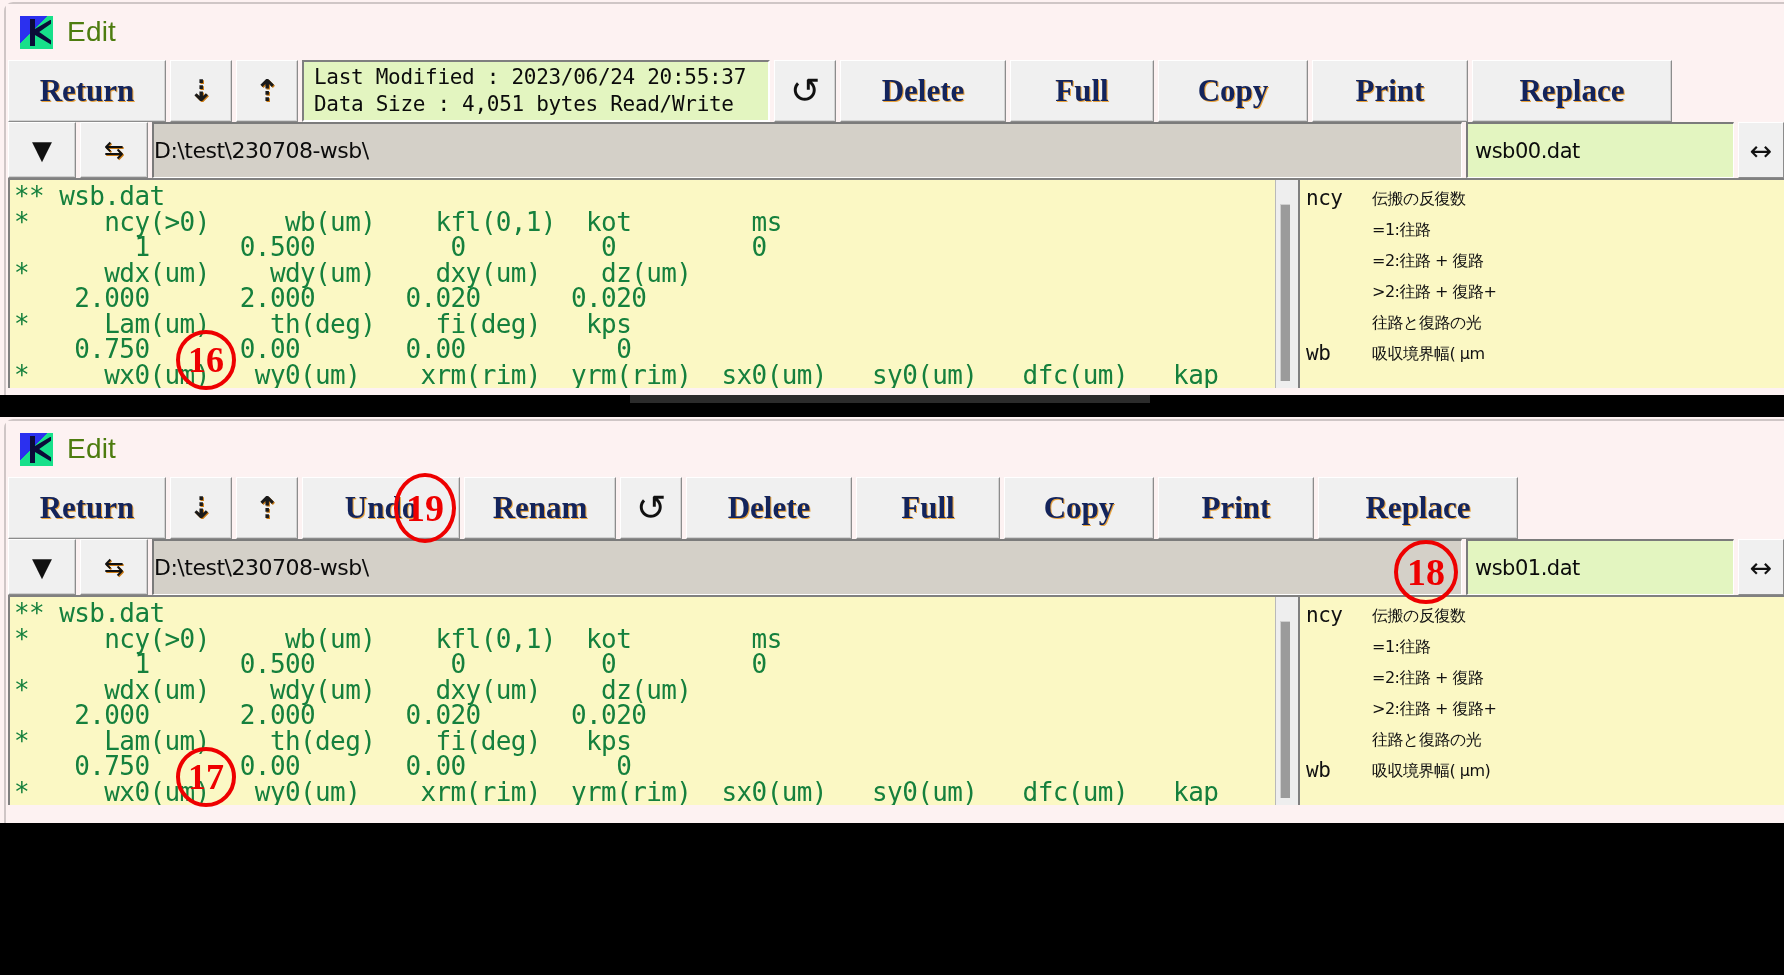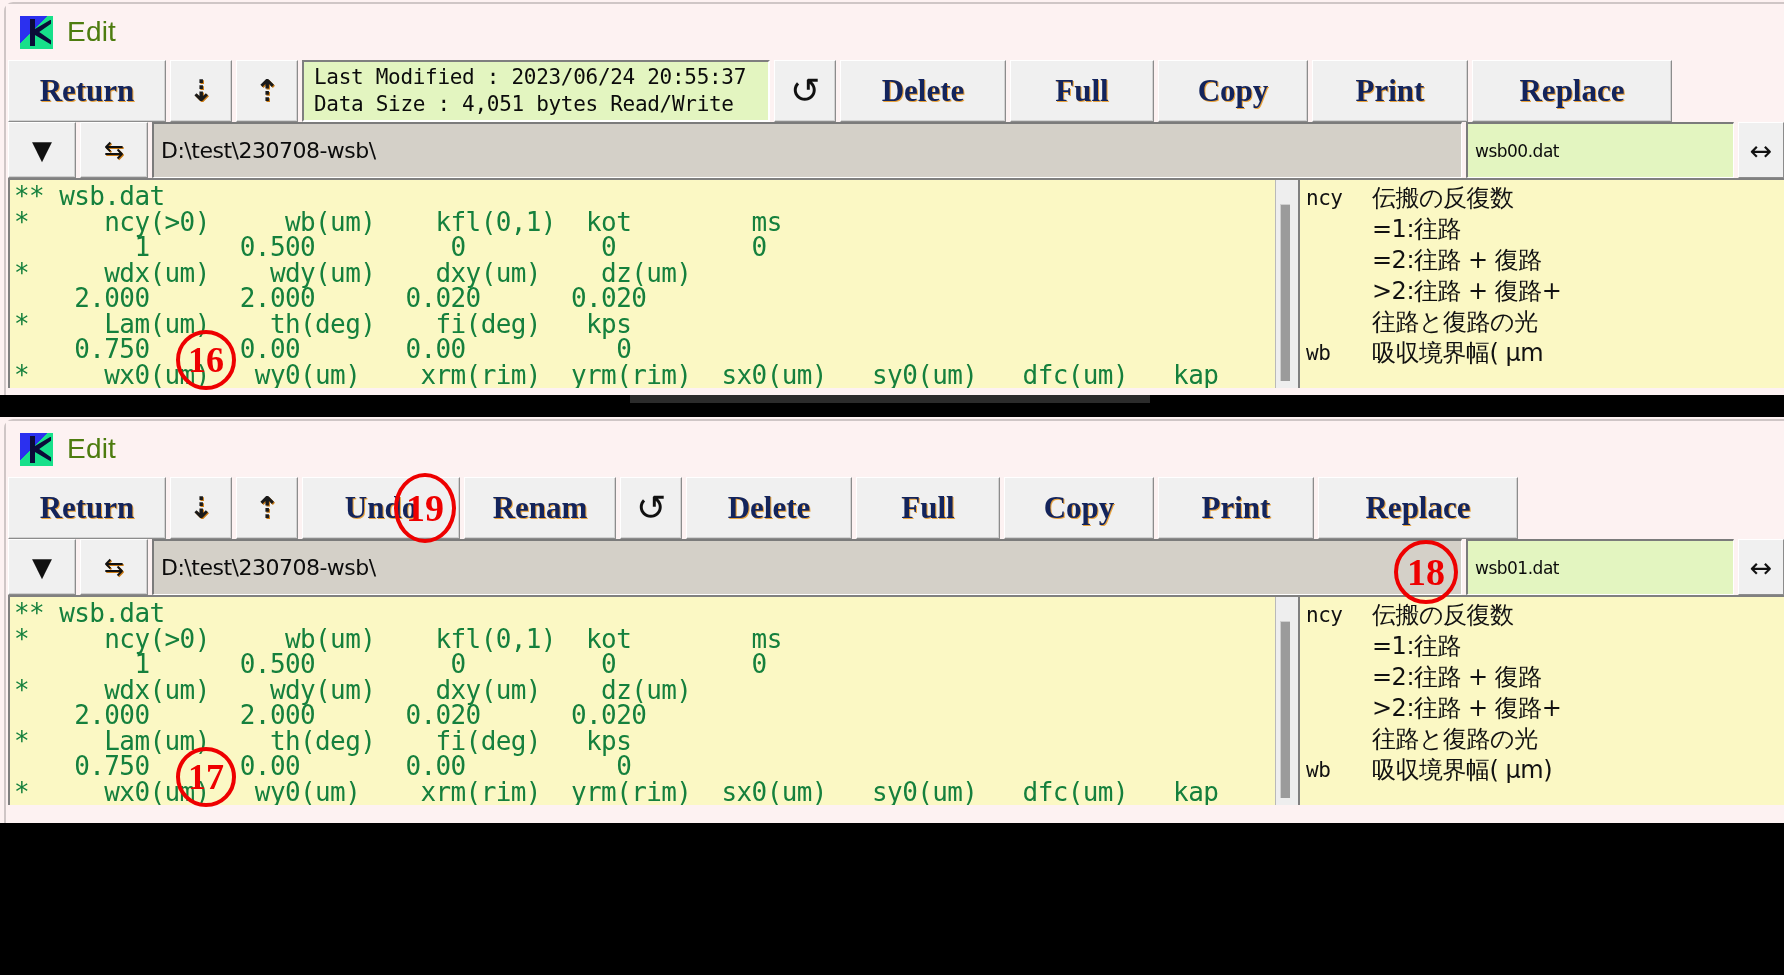--- a/index.html
+++ b/index.html
@@ -194,39 +194,38 @@
   }
   .pathfield {
     flex: 1 1 auto;
     background: #d4d0c8;
     border-top: 2px solid #7b7b7b;
     border-left: 2px solid #7b7b7b;
     border-right: 1px solid #ffffff;
     border-bottom: 1px solid #ffffff;
     display: flex;
     align-items: center;
-    padding-left: 7px;
     font-family: "DejaVu Sans", sans-serif;
     font-size: 22px;
     color: #0b0b0b;
     box-sizing: border-box;
     letter-spacing: -0.5px;
   }
   .filefield {
     width: 268px;
     background: #e3f5c0;
     border-top: 2px solid #7b7b7b;
     border-left: 2px solid #7b7b7b;
     border-right: 1px solid #ffffff;
     border-bottom: 1px solid #ffffff;
     display: flex;
     align-items: center;
     padding-left: 7px;
     font-family: "DejaVu Sans", sans-serif;
-    font-size: 17px;
+    font-size: 21px;
     color: #0b0b0b;
     box-sizing: border-box;
     position: relative;
     letter-spacing: -0.5px;
   }
   .resize-btn {
     width: 46px;
     background: #f0f0f0;
     border: 1px solid #ffffff;
     border-right-color: #8c8c8c;
@@ -306,21 +305,21 @@
   .help-key {
     width: 66px;
     flex: 0 0 auto;
     font-family: "DejaVu Sans Mono", monospace;
     font-size: 21px;
     color: #111;
     letter-spacing: -0.5px;
   }
   .help-val {
     font-family: "DejaVu Sans", sans-serif;
-    font-size: 24px;
+    font-size: 16px;
     color: #111;
     white-space: pre;
     letter-spacing: -0.5px;
   }
 
   
   .anno {
     position: absolute;
     border: 4px solid #ee0000;
     border-radius: 50%;

